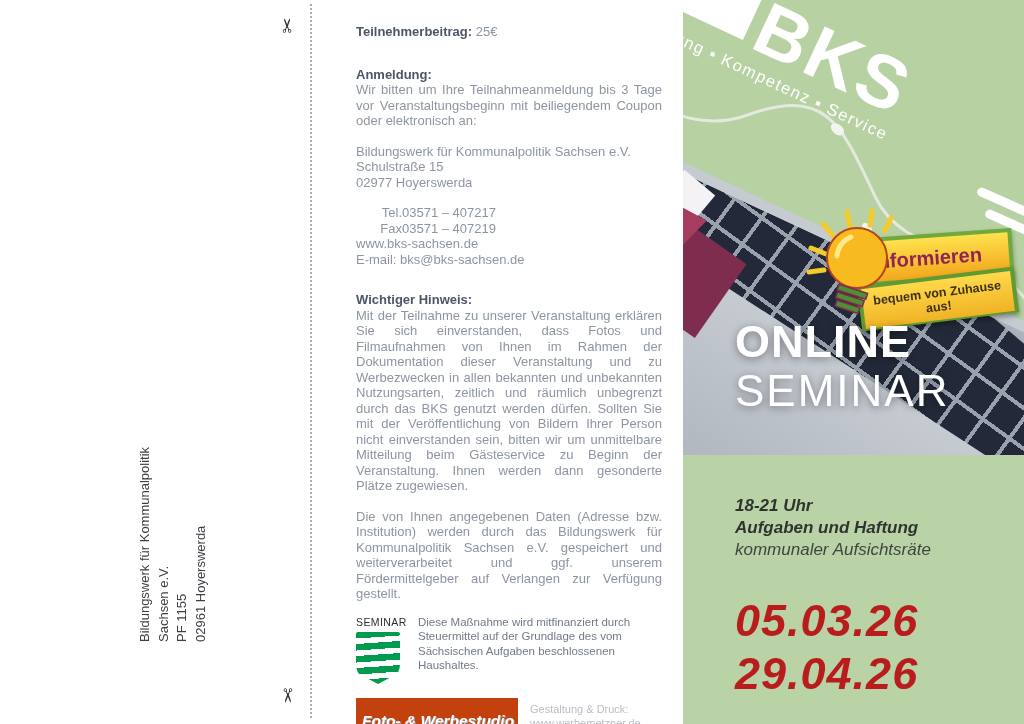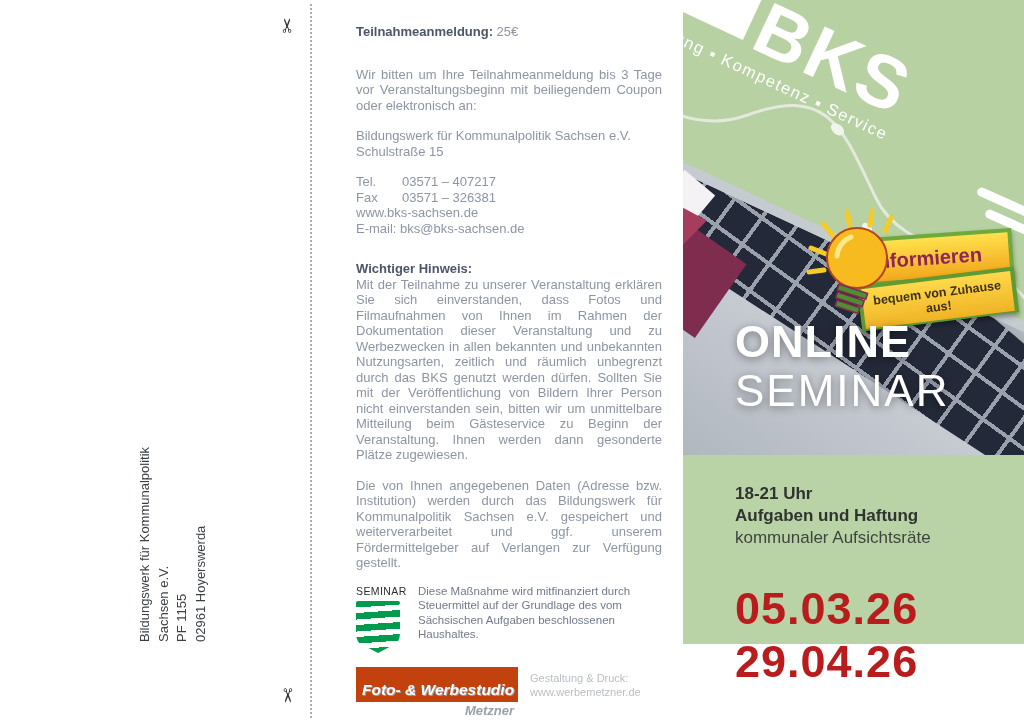--- a/index.html
+++ b/index.html
@@ -22,21 +22,21 @@
   
   .mid { position:absolute; left:356px; top:0; width:306px; height:724px;
     color:#8d95a3; font-size:13px; line-height:15.5px; }
   .mid .head { color:#4c5668; font-weight:bold; }
   .mid .fee { padding-top:24px; }
   .mid .fee .head { display:inline; }
   .mid .just { text-align:justify; }
   .mid .sec-anm { margin-top:27px; }
   .mid .addr { margin-top:15px; }
   .mid .contacts { margin-top:15px; }
-  .mid .crow { display:flex; }
+  .mid .crow { display:flex;text-align:right; }
   .mid .crow .clabel { width:46px; }
   .mid .sec-hint { margin-top:25px; }
   .mid .p2 { margin-top:15px; }
 
   .funding { margin-top:13px; display:flex; align-items:flex-start; }
   .signet-wrap { width:52px; }
   .signet-caption { font-size:10.5px; color:#2e2e2e; letter-spacing:.4px; }
   .signet { margin-top:2px; width:44px; height:52px;
     background:repeating-linear-gradient(176deg,#009b4e 0 6.5px,#ffffff 6.5px 12px);
     border-radius:2px 2px 50% 50% / 2px 2px 38% 38%;
@@ -111,22 +111,22 @@
   .banner-sub { position:absolute; left:42px; top:66px; width:150px; height:40px;
     background:linear-gradient(#ffd94a,#efb325); transform:rotate(-7deg);
     display:flex; align-items:center; justify-content:center; text-align:center;
     font-size:12.5px; font-weight:bold; color:#3c3118; line-height:14px; }
   .bulb { position:absolute; left:-22px; top:-10px; }
 
   .title { position:absolute; left:52px; color:#ffffff; text-shadow:0 2px 8px rgba(0,0,0,.4); }
   .title-online { top:316px; font-size:45px; font-weight:800; letter-spacing:1px; }
   .title-seminar { top:366px; font-size:44px; font-weight:300; letter-spacing:2px; }
 
-  .info { position:absolute; left:0; top:455px; width:341px; height:189px;
-    background:#b9d3a6; padding:28px 0 0 52px; color:#2f3430; }
+  .info { position:absolute; left:0; top:455px; width:341px; height:269px;
+    background:#b9d3a6; padding:40px 0 0 52px; color:#2f3430;font-style:italic; }
   .info .time { font-size:17px; font-weight:bold; line-height:22px; }
   .info .topic1 { font-size:17px; font-weight:bold; line-height:22px; }
   .info .topic2 { font-size:17px; line-height:22px; color:#3e443f; }
   .dates { margin-top:33px; color:#b91c1c; }
   .date { font-size:45px; font-weight:800; line-height:53px; letter-spacing:1px; }
 </style>
 </head>
 <body>
 
 <div class="page">
@@ -136,36 +136,38 @@
   <span class="scissors bottom">✂</span>
 
   <div class="sender">
     <div class="l1">Bildungswerk für Kommunalpolitik</div>
     <div>Sachsen e.V.</div>
     <div>PF 1155</div>
     <div>02961 Hoyerswerda</div>
   </div>
 
   <div class="mid">
-    <div class="fee"><span class="head">Teilnahmeanmeldung:</span><span> 25€</span></div>
+    <div class="fee"><span class="head">Teilnehmerbeitrag:</span><span> 25€</span></div>
 
     <div class="sec-anm">
+      <div class="head">Anmeldung:</div>
       <div class="just">Wir bitten um Ihre Teilnahmeanmeldung bis 3 Tage vor Veranstaltungsbeginn mit beiliegendem Coupon oder elektronisch an:</div>
       <div class="addr">
         <div>Bildungswerk für Kommunalpolitik Sachsen e.V.</div>
         <div>Schulstraße 15</div>
+        <div>02977 Hoyerswerda</div>
       </div>
       <div class="contacts">
         <div class="crow">
           <span class="clabel">Tel.</span>
           <span>03571 – 407217</span>
         </div>
         <div class="crow">
           <span class="clabel">Fax</span>
-          <span>03571 – 326381</span>
+          <span>03571 – 407219</span>
         </div>
         <div>www.bks-sachsen.de</div>
         <div>E-mail: bks@bks-sachsen.de</div>
       </div>
     </div>
 
     <div class="sec-hint">
       <div class="head">Wichtiger Hinweis:</div>
       <div class="just">Mit der Teilnahme zu unserer Veranstaltung erklären Sie sich einverstanden, dass Fotos und Filmaufnahmen von Ihnen im Rahmen der Dokumentation dieser Veranstaltung und zu Werbezwecken in allen bekannten und unbekannten Nutzungsarten, zeitlich und räumlich unbegrenzt durch das BKS genutzt werden dürfen. Sollten Sie mit der Veröffentlichung von Bildern Ihrer Person nicht einverstanden sein, bitten wir um unmittelbare Mitteilung beim Gästeservice zu Beginn der Veranstaltung. Ihnen werden dann gesonderte Plätze zugewiesen.</div>
       <div class="just p2">Die von Ihnen angegebenen Daten (Adresse bzw. Institution) werden durch das Bildungswerk für Kommunalpolitik Sachsen e.V. gespeichert und weiterverarbeitet und ggf. unserem Fördermittelgeber auf Verlangen zur Verfügung gestellt.</div>

